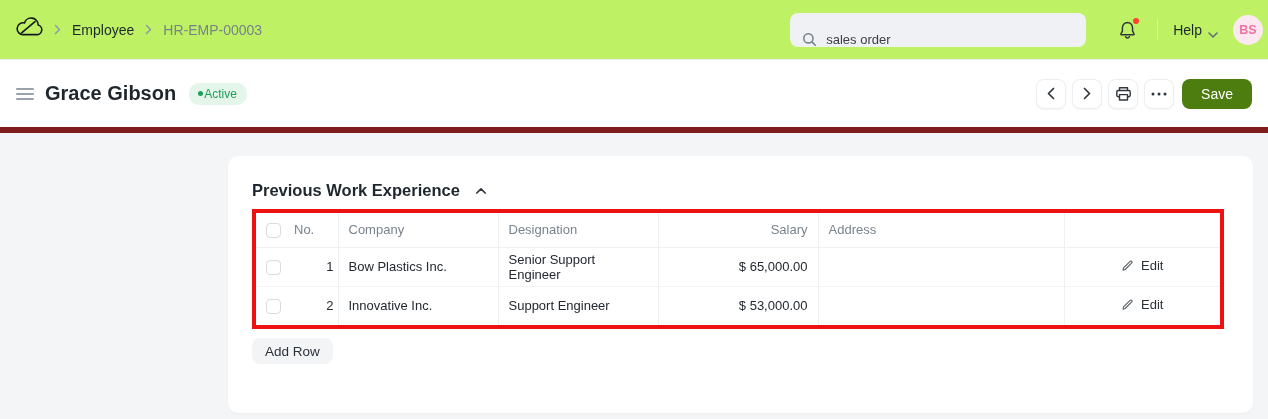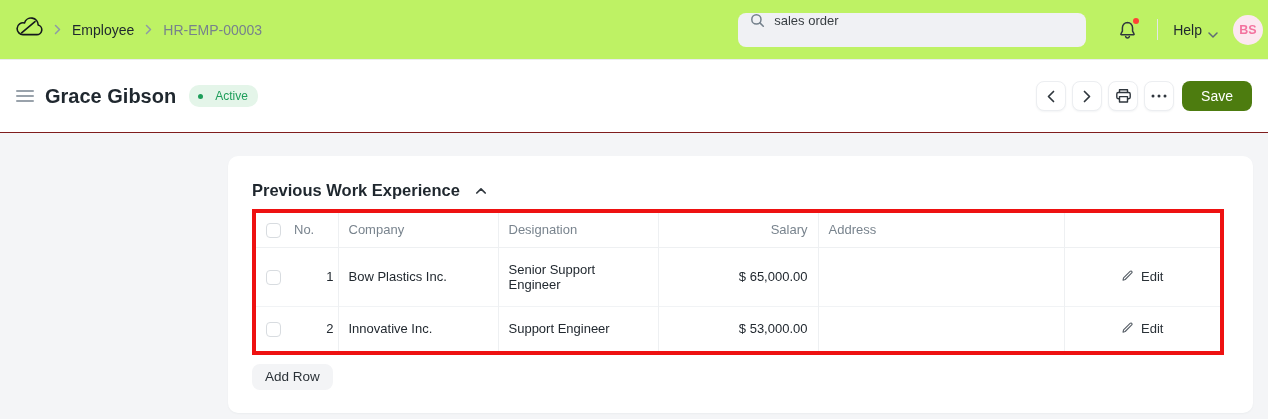--- a/index.html
+++ b/index.html
@@ -9,43 +9,43 @@
 
   
   .navbar { height:60px; background:#bef264; border-bottom:1px solid #e9ebee;
             display:flex; align-items:center; padding:0 5px 0 16px; }
   .brand { display:flex; align-items:center; }
   .crumb-sep { display:flex; align-items:center; margin:0 11px; }
   .crumb { font-size:14px; color:#1f272e; text-decoration:none; cursor:pointer; }
   .crumb.current { color:#77828c; cursor:default; }
 
   .nav-right { margin-left:auto; display:flex; align-items:center; }
-  .search-box { width:348px; height:34px; background:#f0f1f4; border-radius:8px;
-                display:flex; align-items:flex-start; gap:9px; padding:0 12px; }
+  .search-box { width:296px; height:34px; background:#f0f1f4; border-radius:8px;
+                display:flex; align-items:flex-end; gap:9px; padding:0 12px; }
   .search-box input { flex:1; border:none; background:transparent; outline:none;
                       font-family:"Liberation Sans",sans-serif; font-size:13px; color:#383e42; }
   .bell-wrap { position:relative; margin-left:31px; width:22px; height:22px; cursor:pointer; }
   .bell-dot { position:absolute; top:-1px; right:0; width:6px; height:6px; border-radius:50%;
               background:#ff4136; }
   .nav-divider { width:1px; height:21px; background:#e3e6e9; margin-left:18px; }
   .help { display:flex; align-items:flex-end; gap:6px; margin-left:15px; cursor:pointer; }
   .help span { font-size:14px; color:#1f272e; }
   .avatar { width:30px; height:30px; border-radius:50%; background:#fce8f0; color:#f3739f;
             font-size:12.5px; font-weight:700; display:flex; align-items:center;
             justify-content:center; margin-left:15px; cursor:pointer; }
 
   
-  .page-head { height:73px; background:#fff; border-bottom:1px solid #7f1d1d;
+  .page-head { height:73px; background:#fff; border-bottom:6px solid #7f1d1d;
                display:flex; align-items:center; padding:0 16px; }
   .hamburger { width:18px; display:flex; flex-direction:column; gap:3px; cursor:pointer; }
   .hamburger i { height:2px; background:#99a2ab; border-radius:2px; }
   .page-title { font-size:20px; font-weight:700; color:#1f272e; margin-left:11px; }
   .status-badge { margin-left:13px; background:#e4f5e9; color:#1e9e5a; font-size:12px;
                   font-weight:500; border-radius:10px; padding:4px 10px 4px 9px;
-                  display:flex; align-items:center; gap:12px; }
+                  display:flex; align-items:center; gap:1px; }
   .status-dot { width:5px; height:5px; border-radius:50%; background:#1e9e5a; }
   .head-actions { margin-left:auto; display:flex; align-items:center; gap:6px; }
   .icon-btn { width:30px; height:30px; border-radius:8px; background:#fff;
               border:1px solid #eceef1; box-shadow:0 1px 2px rgba(25,39,52,.05);
               display:flex; align-items:center; justify-content:center; cursor:pointer; }
   .save-btn { height:30px; padding:0 19px; margin-left:2px; border:none; border-radius:8px;
               background:#4d7c0f; color:#fff; font-size:14px;
               font-family:"Liberation Sans",sans-serif; cursor:pointer; }
 
   
@@ -54,30 +54,30 @@
           background:#fff; border-radius:10px; box-shadow:0 1px 2px rgba(25,39,52,.04);
           padding:25px 24px 0; }
   .section-head { display:flex; align-items:center; gap:15px; cursor:pointer; }
   .section-title { font-size:16.5px; font-weight:700; color:#1f272e; }
   .field-label { margin-top:21px; font-size:13px; color:#47535d; }
 
   .red-box { margin-top:9px; width:972px; border:4px solid #ee1111; background:#fff; }
   table.grid { width:964px; border-collapse:collapse; table-layout:fixed; }
   .grid th { height:34px; font-weight:400; font-size:13px; color:#79848e; text-align:left;
              padding:4px 10px; border-bottom:1px solid #eef0f2; }
-  .grid td { height:39px; font-size:13px; color:#222930; padding:14px 10px; }
+  .grid td { height:39px; font-size:13px; color:#222930; padding:4px 10px; }
   .grid tbody tr + tr td { border-top:1px solid #f1f3f5; }
   .grid th:nth-child(n+3), .grid td:nth-child(n+3) { border-left:1px solid #eef0f2; }
   .col-check { text-align:center !important; padding:0 !important; }
   .col-no { text-align:right; padding:0 4px !important; }
   .col-salary { text-align:right !important; }
   .col-edit { text-align:center !important; }
   .cb { width:15px; height:15px; border:1.5px solid #d8dce0; border-radius:4px;
         background:#fff; display:inline-block; vertical-align:middle; cursor:pointer; }
-  .edit-btn { display:inline-flex; align-items:flex-start; gap:7px; background:none; border:none;
+  .edit-btn { display:inline-flex; align-items:center; gap:7px; background:none; border:none;
               font-family:"Liberation Sans",sans-serif; font-size:13px; color:#2b3238;
               cursor:pointer; }
   .add-row-btn { margin-top:9px; height:26px; padding:0 13px; background:#f3f4f6; border:none;
                  border-radius:8px; font-family:"Liberation Sans",sans-serif; font-size:13.5px;
                  color:#2b3238; cursor:pointer; }
 </style>
 </head>
 <body>
 
 <div class="screen">

